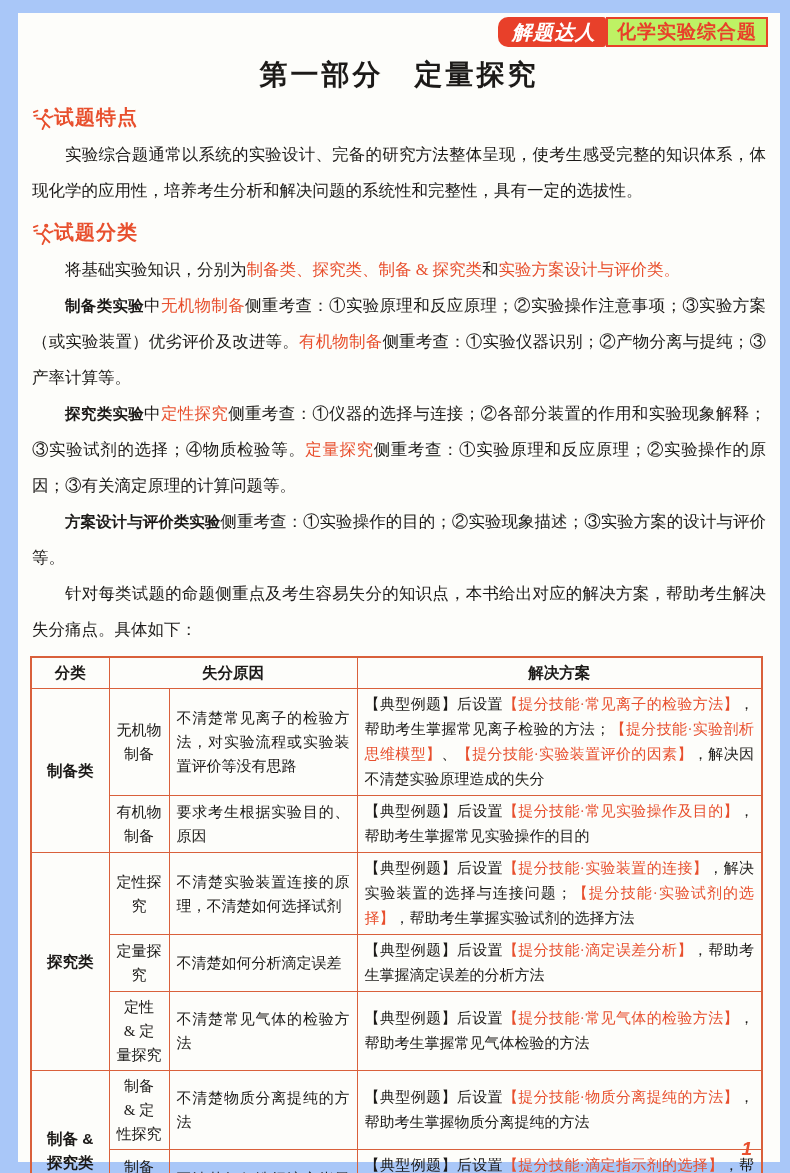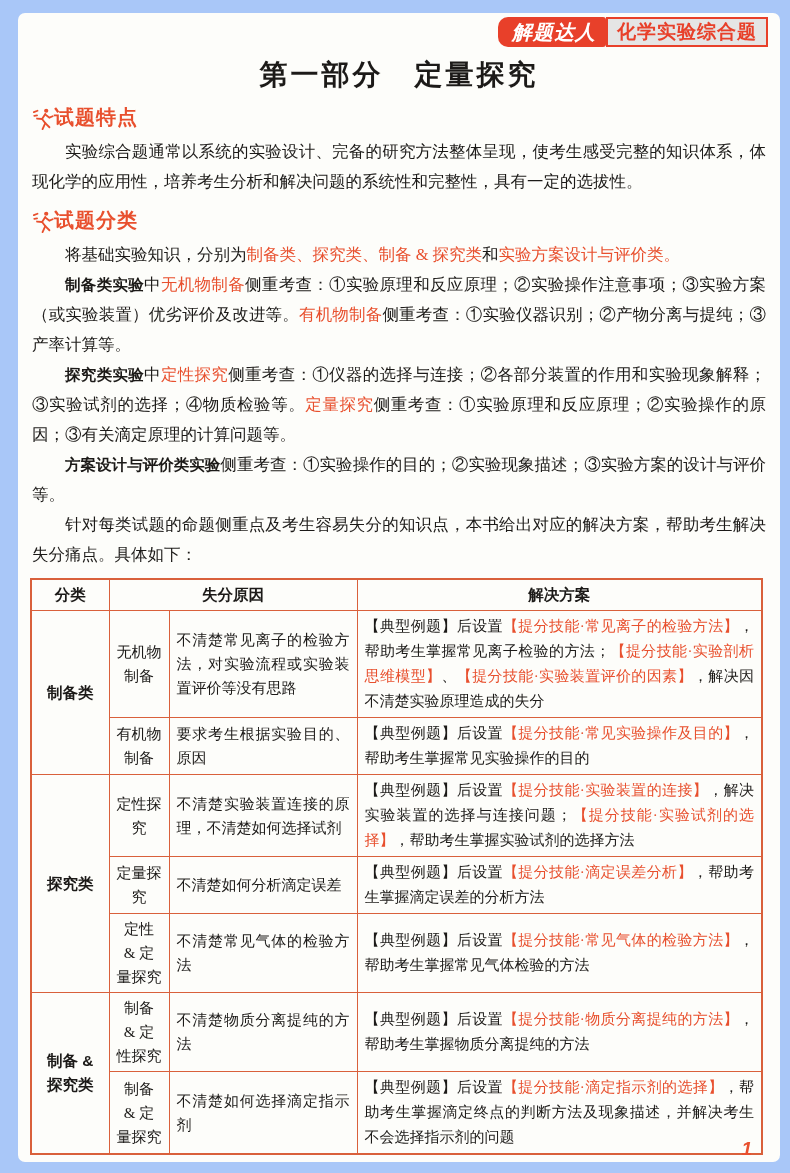--- a/index.html
+++ b/index.html
@@ -14,37 +14,36 @@
   body{
     background:var(--blue);
     font-family:"Liberation Serif","DejaVu Serif",serif;
     color:var(--ink);
   }
   .sheet{
     position:absolute;
     left:18px; top:13px; right:10px; bottom:11px;
     background:#fdfdfa;
     padding:2px 12px 22px 12px;
-    border-radius:7px;
   }
   
   .badge-row{display:flex;justify-content:flex-end;margin-top:2px;}
   .badge{display:flex;align-items:stretch;height:30px;}
   .badge-logo{
     background:var(--logo-red);
     color:#fff;
     font-family:"Liberation Sans","DejaVu Sans",sans-serif;
     font-weight:900;font-style:italic;
     font-size:20px;line-height:30px;
     padding:0 10px 0 14px;
     border-radius:10px 3px 3px 10px;
     letter-spacing:1px;
   }
   .badge-subject{
-    background:#e5e5e5;
+    background:#bef264;
     border:2px solid var(--logo-red);
     color:var(--logo-red);
     font-family:"Liberation Sans","DejaVu Sans",sans-serif;
     font-weight:700;
     font-size:19px;line-height:26px;
     padding:0 9px;
     letter-spacing:1px;
   }
   
   .page-title{
@@ -61,21 +60,21 @@
     font-family:"Liberation Sans","DejaVu Sans",sans-serif;
     font-weight:700;
     font-size:20px;
     margin:10px 0 6px 2px;
     letter-spacing:1px;
   }
   .runner{width:22px;height:24px;flex:0 0 auto;}
   
   .para{
     font-size:16.5px;
-    line-height:30px;
+    line-height:36px;
     text-align:justify;
     text-indent:2em;
     margin:0 2px;
   }
   .seg-n{}
   .seg-b{font-weight:700;font-family:"Liberation Sans","DejaVu Sans",sans-serif;font-size:15.5px;}
   .seg-o{color:var(--accent);}
   
   table.cls{
     width:733px;

